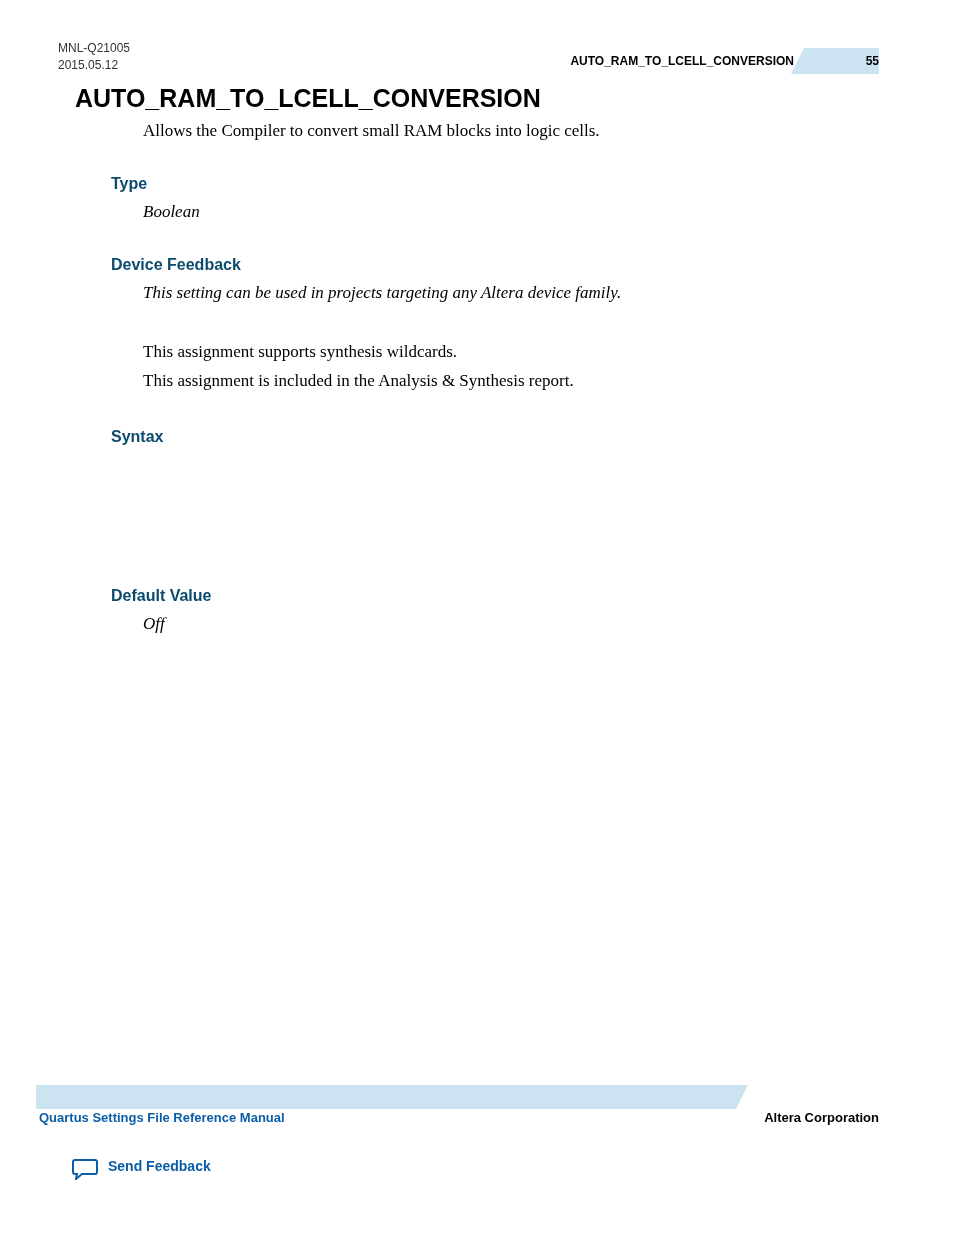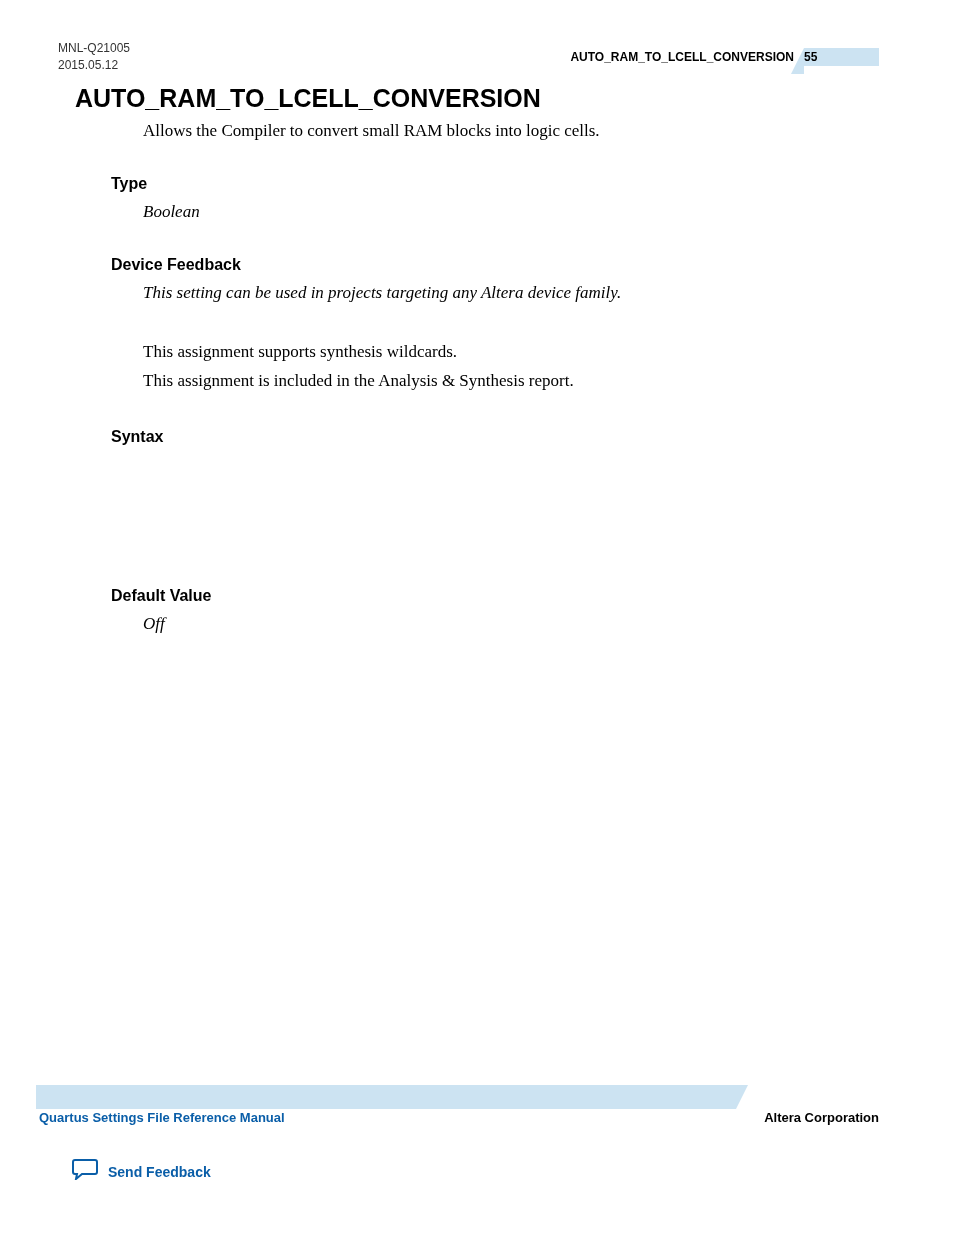--- a/index.html
+++ b/index.html
@@ -35,24 +35,24 @@
     .header-title-right {
       font-family: Arial, Helvetica, sans-serif;
       font-size: 12px;
       font-weight: bold;
       color: #000;
       margin-right: 10px;
     }
     .pagenum-wrap {
       position: relative;
       width: 75px;
-      height: 18px;
+      height: 26px;
       display: flex;
       align-items: center;
-      justify-content: flex-start;
+      justify-content: flex-end;
     }
     .pagenum-bg {
       position: absolute;
       left: 0; right: 0; top: 0; bottom: 0;
       background: #cce3f2;
     }
     .pagenum-slash {
       position: absolute;
       left: -13px;
       top: 0;
@@ -85,21 +85,21 @@
       font-size: 17px;
       color: #000;
       margin-left: 68px;
       margin-bottom: 32px;
       line-height: 1.4;
     }
     .sub-heading {
       font-family: Arial, Helvetica, sans-serif;
       font-size: 16px;
       font-weight: bold;
-      color: #000000;
+      color: #0c4a6e;
       margin-left: 36px;
       margin-bottom: 6px;
     }
     .body-text {
       font-size: 17px;
       color: #000;
       margin-left: 68px;
       margin-bottom: 32px;
       line-height: 1.5;
       font-style: italic;
@@ -156,21 +156,21 @@
       font-family: Arial, Helvetica, sans-serif;
       font-size: 13px;
       font-weight: bold;
       color: #000;
     }
     .feedback-row {
       position: absolute;
       bottom: 55px;
       left: 72px;
       display: flex;
-      align-items: flex-end;
+      align-items: flex-start;
       gap: 10px;
     }
     .comment-icon {
       width: 26px;
       height: 22px;
       position: relative;
     }
     .comment-icon svg {
       width: 100%;
       height: 100%;

